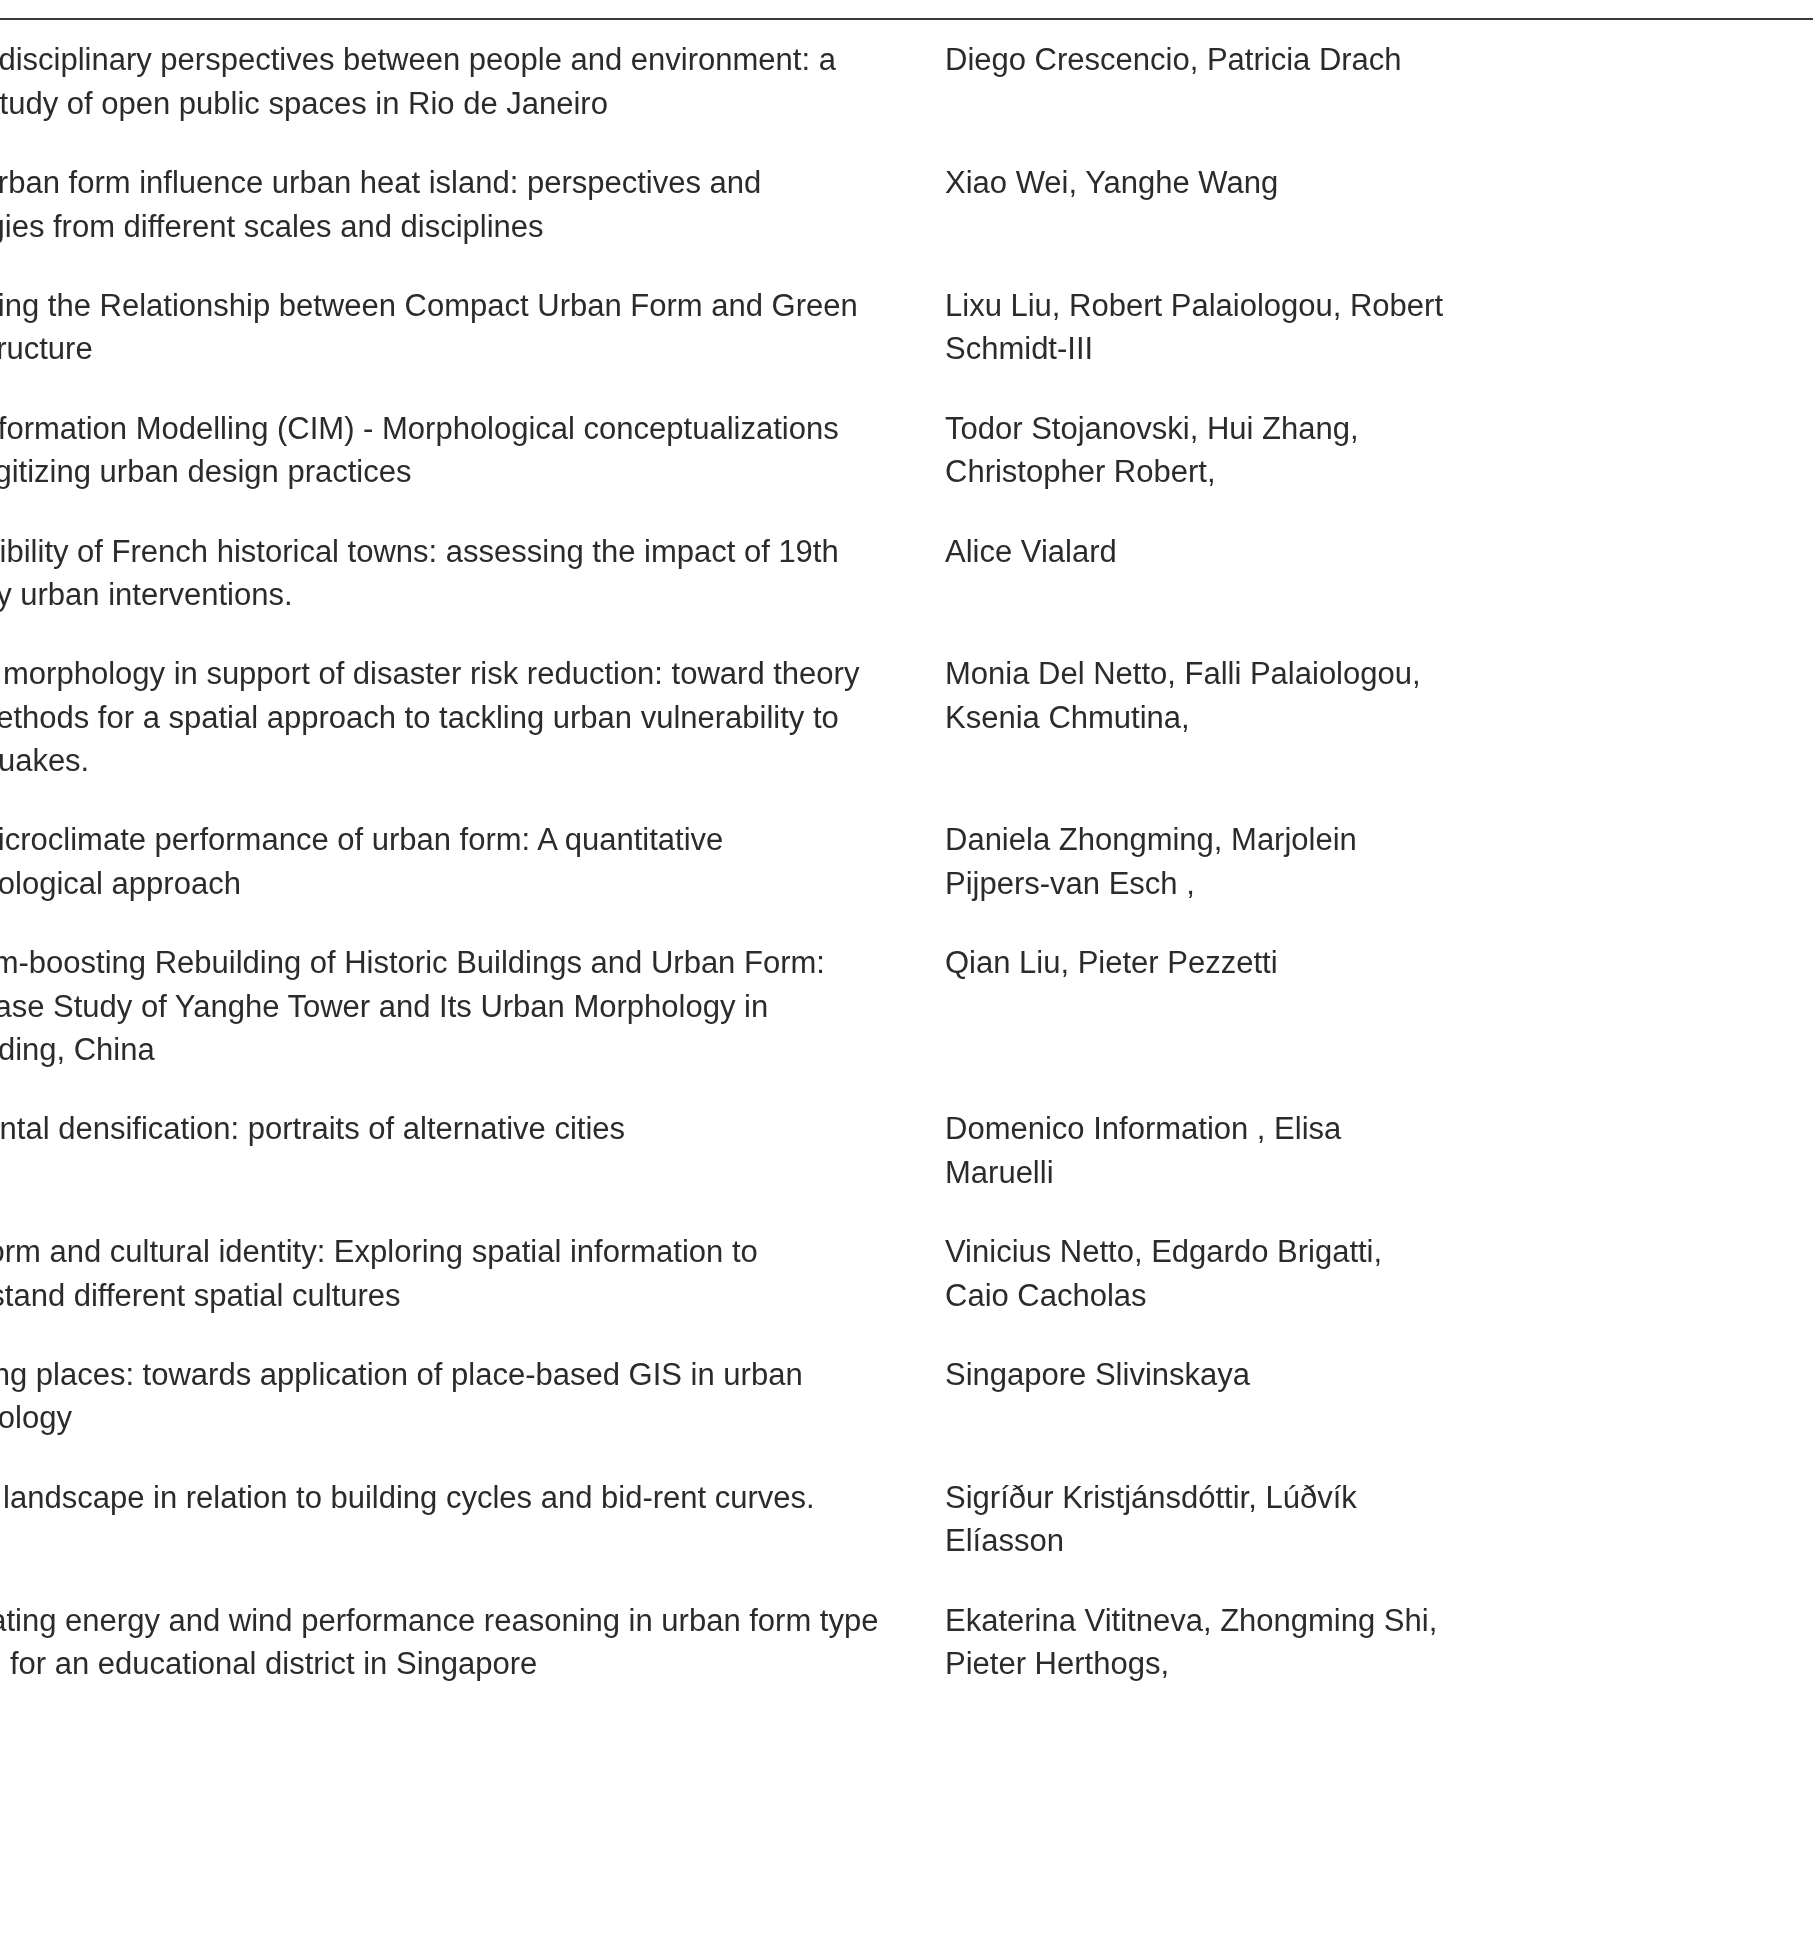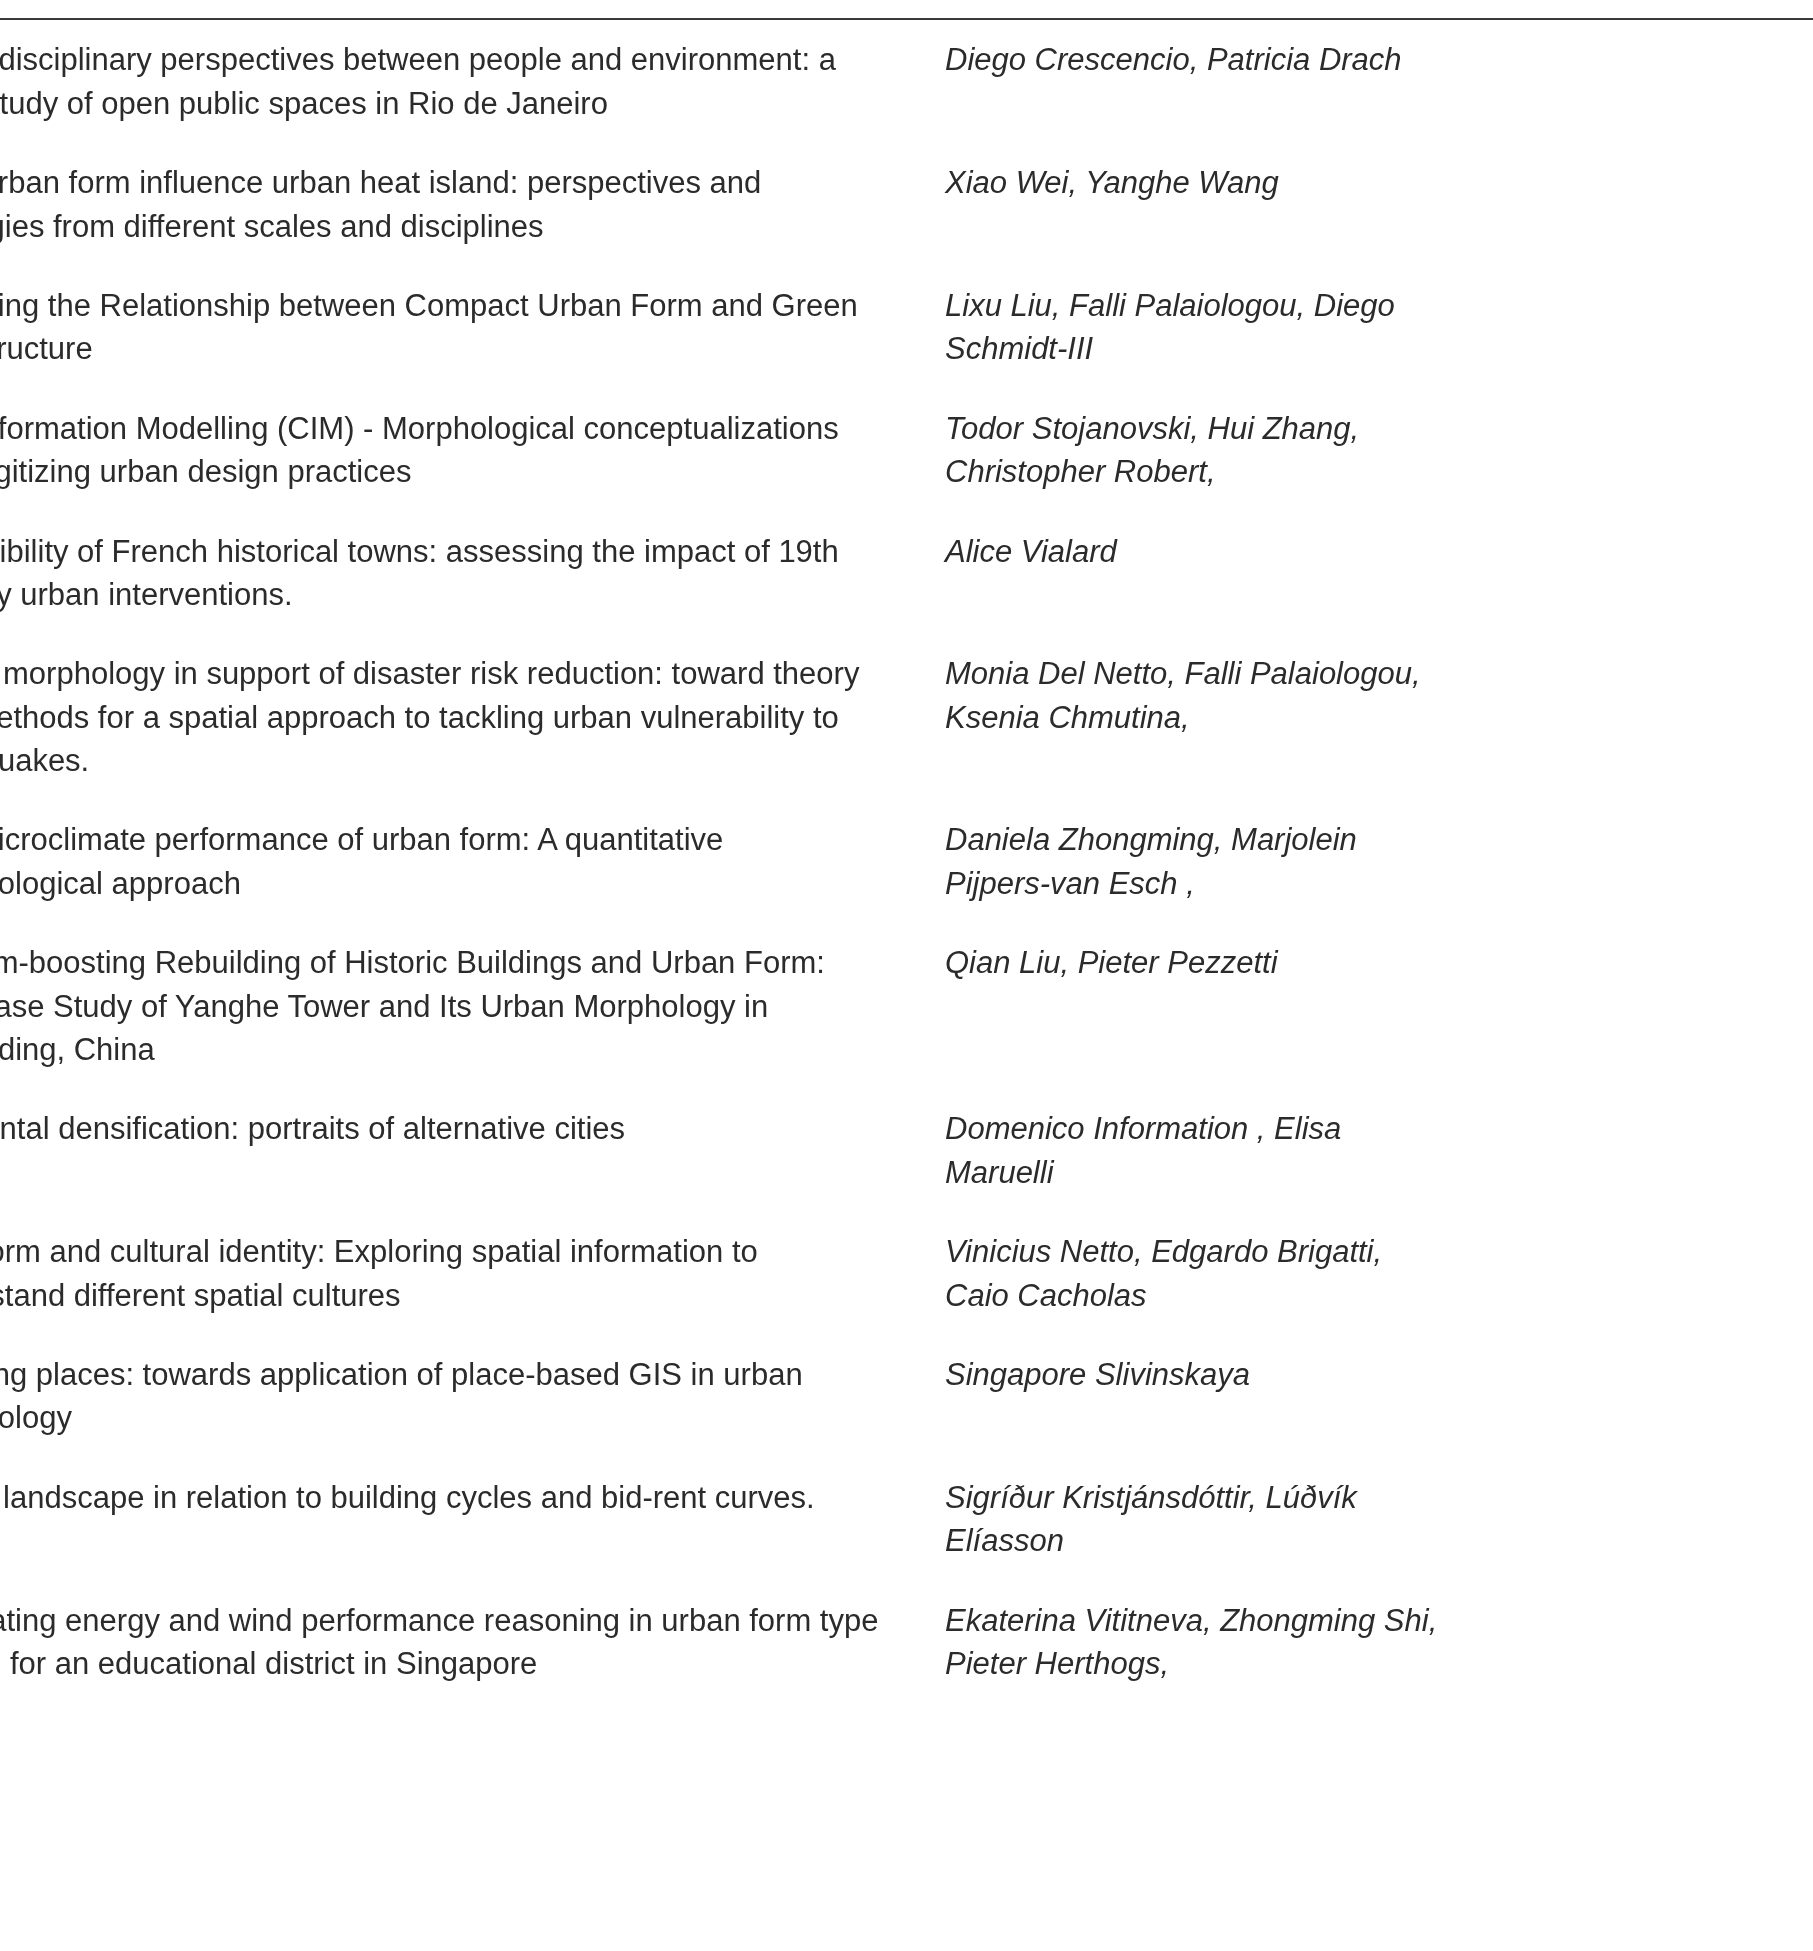--- a/index.html
+++ b/index.html
@@ -58,21 +58,21 @@
   tbody td {
     font-size: 31px;
     line-height: 1.40;
     font-weight: 400;
     color: #2b2b2b;
     vertical-align: top;
     padding: 18px 30px 18px 0;
     border: none;
   }
   tbody td.td-title  { padding-right: 60px; }
-  tbody td.td-author { padding-right: 40px; font-style: italic; }
+  tbody td.td-author { padding-right: 40px; }
   tbody td.td-page {
     text-align: right;
     padding-right: 0;
     white-space: nowrap;
   }
 </style>
 </head>
 <body>
 
 <div class="page">
@@ -95,21 +95,21 @@
           <td class="td-author">Diego Crescencio, Patricia Drach</td>
           <td class="td-page">560</td>
         </tr>
         <tr>
           <td class="td-title">How urban form influence urban heat island: perspectives and strategies from different scales and disciplines</td>
           <td class="td-author">Xiao Wei, Yanghe Wang</td>
           <td class="td-page">568</td>
         </tr>
         <tr>
           <td class="td-title">Exploring the Relationship between Compact Urban Form and Green Infrastructure</td>
-          <td class="td-author">Lixu Liu, Falli Palaiologou, Diego Schmidt-III</td>
+          <td class="td-author">Lixu Liu, Robert Palaiologou, Robert Schmidt-III</td>
           <td class="td-page">576</td>
         </tr>
         <tr>
           <td class="td-title">City Information Modelling (CIM) - Morphological conceptualizations and digitizing urban design practices</td>
           <td class="td-author">Todor Stojanovski, Hui Zhang, Christopher Robert,</td>
           <td class="td-page">584</td>
         </tr>
         <tr>
           <td class="td-title">Intelligibility of French historical towns: assessing the impact of 19th century urban interventions.</td>
           <td class="td-author">Alice Vialard</td>

